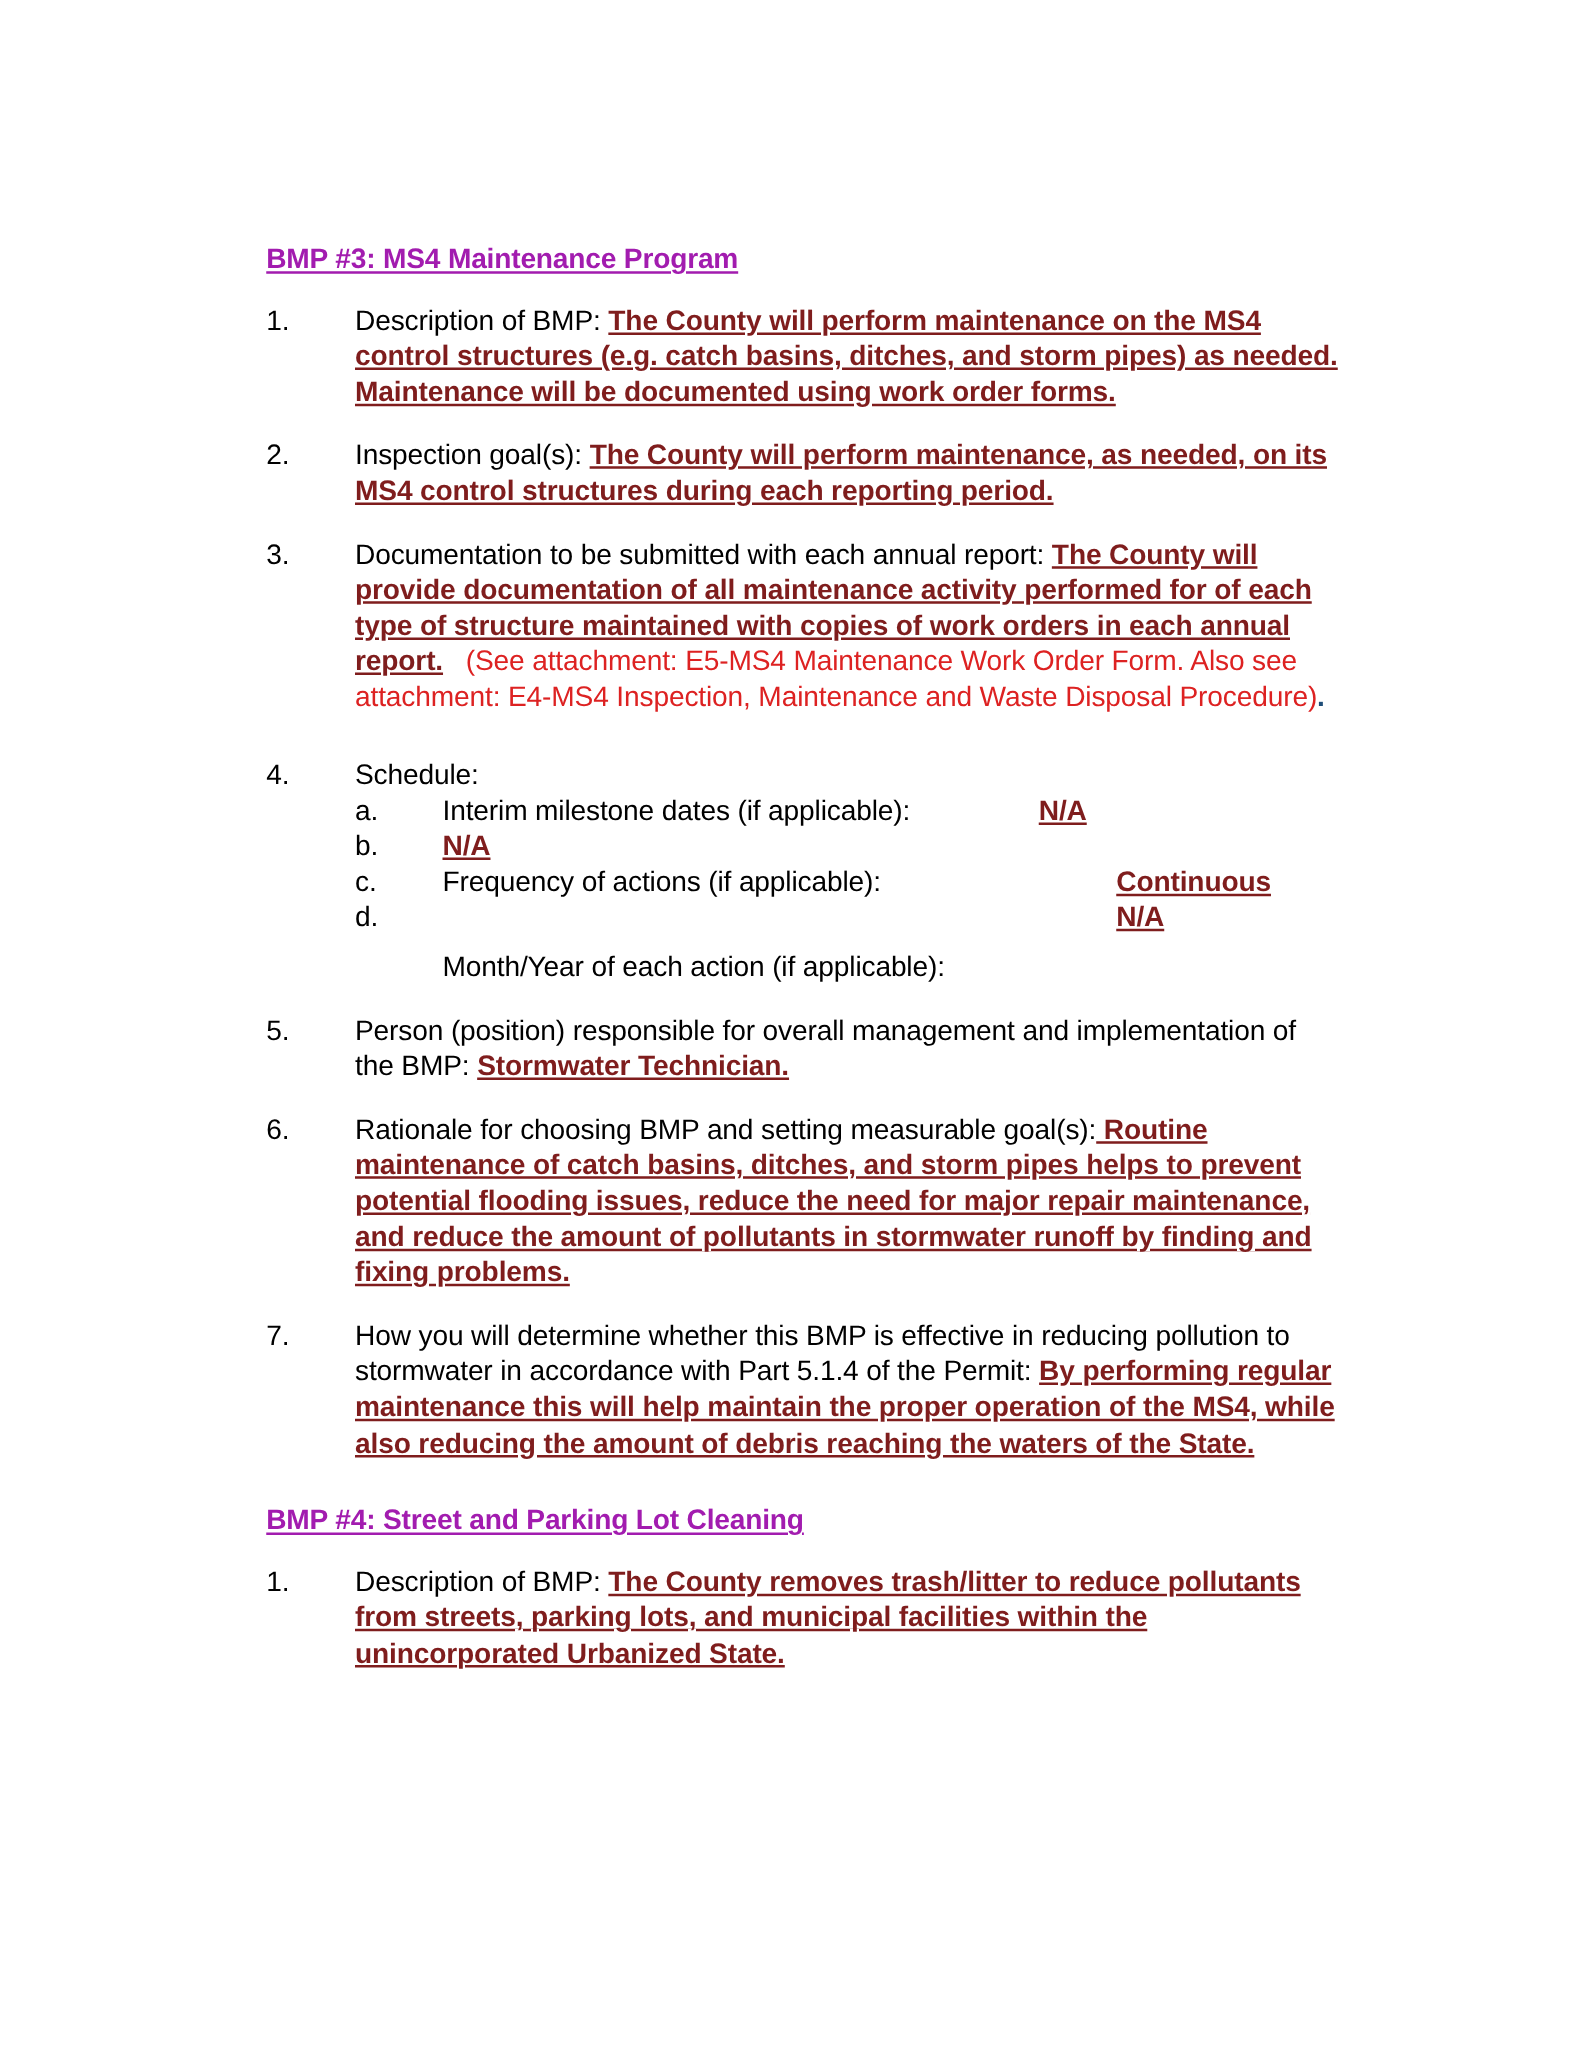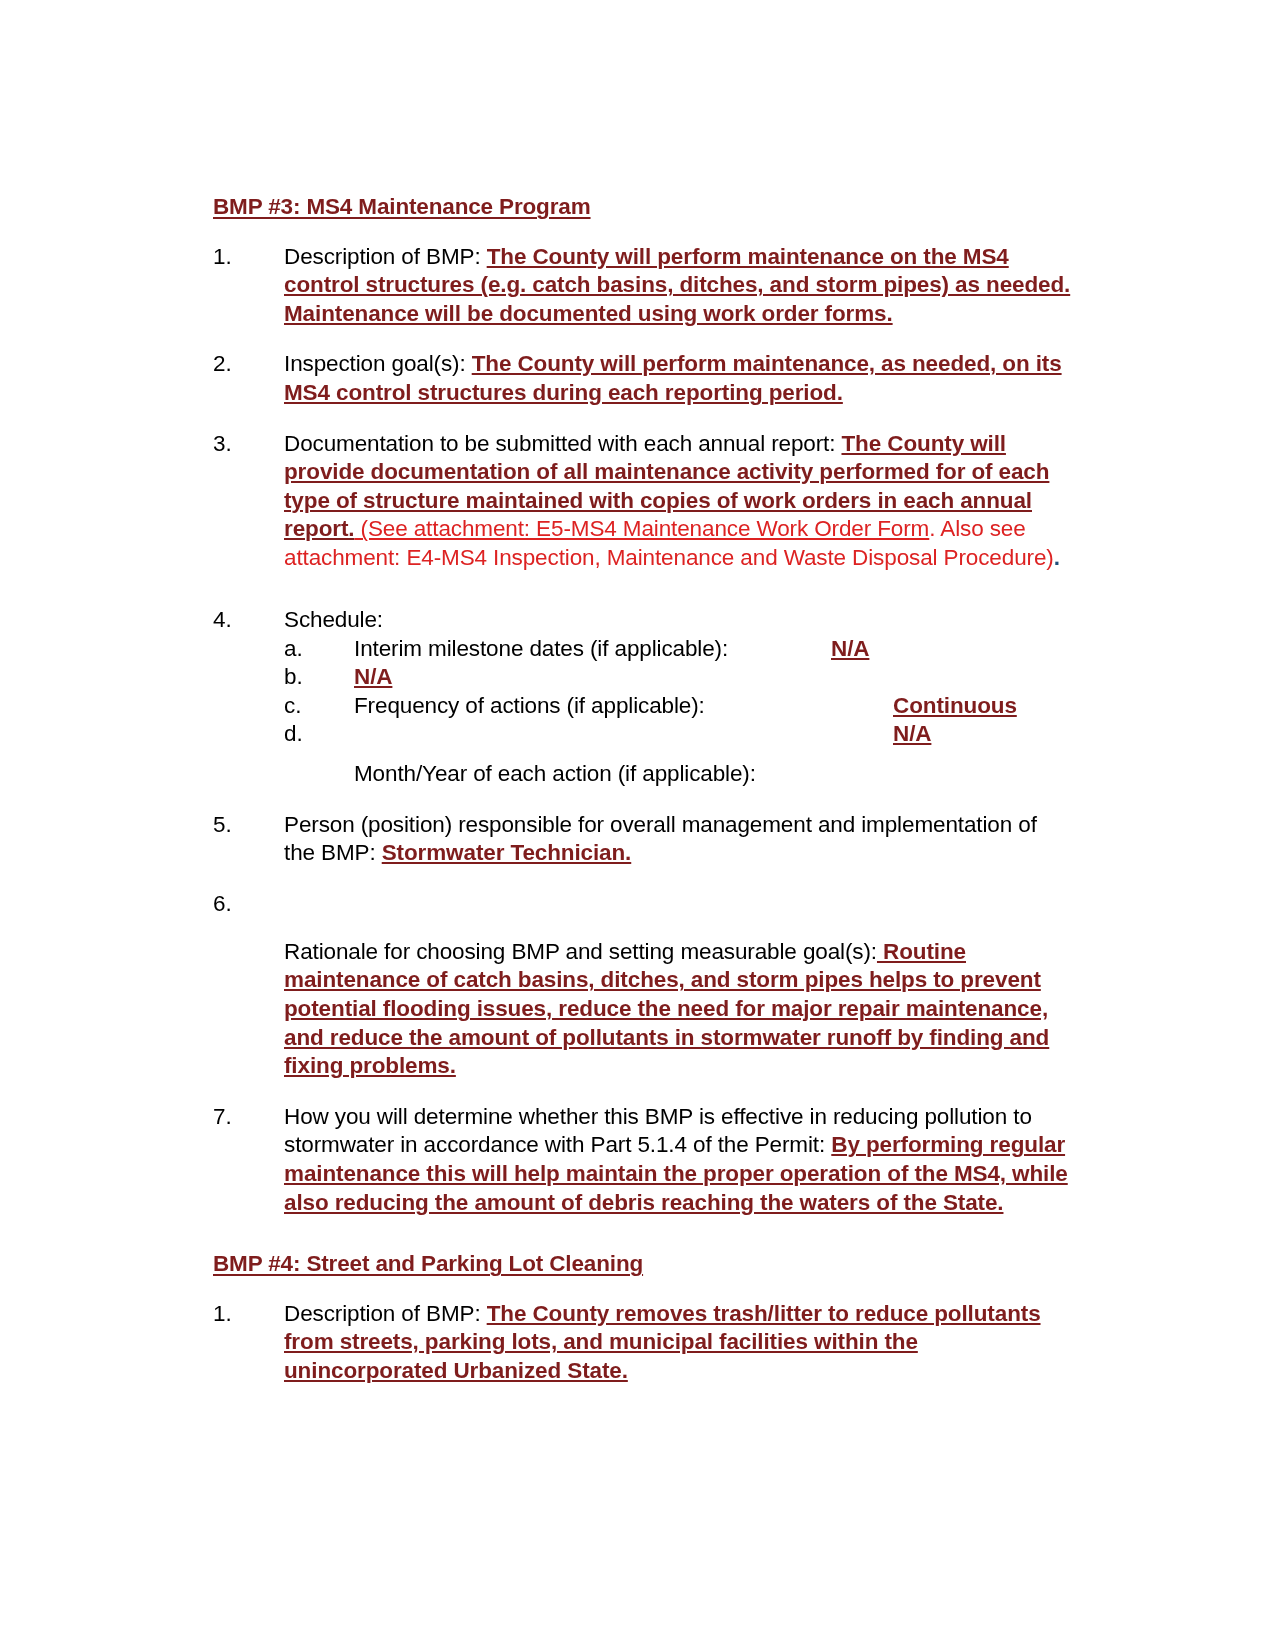--- a/index.html
+++ b/index.html
@@ -24,21 +24,21 @@
   .content {
     position: absolute;
     left: 213px;
     top: 194px;
     width: 860px;
   }
   h1.heading {
     font-size: 22.5px;
     line-height: 1.18;
     font-weight: bold;
-    color: #7f1d1d;
+    color: #a21caf;
     margin: 0;
     padding: 0;
     display: inline-block;
     text-decoration: underline;
     text-underline-offset: 3px;
     text-decoration-thickness: 2px;
     letter-spacing: -0.15px;
   }
   .heading-wrap { margin: 0; padding: 0; }
 
@@ -82,43 +82,43 @@
   }
   .ans {
     color: #7f1d1d;
     font-weight: bold;
     text-decoration: underline;
     text-underline-offset: 2px;
     text-decoration-thickness: 2px;
   }
   .red {
     color: #DD2222;
-    text-decoration: underline;
     text-underline-offset: 2px;
     text-decoration-thickness: 1.5px;
     font-weight: normal;
+    margin-left: 12px;
   }
   .red-nounder {
     color: #DD2222;
     font-weight: normal;
   }
   .blue-dot {
     color: #1F4E79;
     font-weight: bold;
   }
   .spacer-sm { height: 16px; }
   .spacer-md { height: 34px; }
   .schedule { margin-top: 0px; }
   .sublist { margin-top: 0px; }
   
   .w1 { max-width: 790px; }
   .w2 { max-width: 790px; }
   .w3 { max-width: 800px; }
   .w5 { max-width: 800px; }
-  .w6 { max-width: 780px; margin-top: 48px; }
+  .w6 { max-width: 780px; }
   .w7 { max-width: 800px; }
   .w8 { max-width: 770px; }
 </style>
 </head>
 <body>
 
 <div class="page">
   <div class="content">
 
     <div class="heading-wrap">

